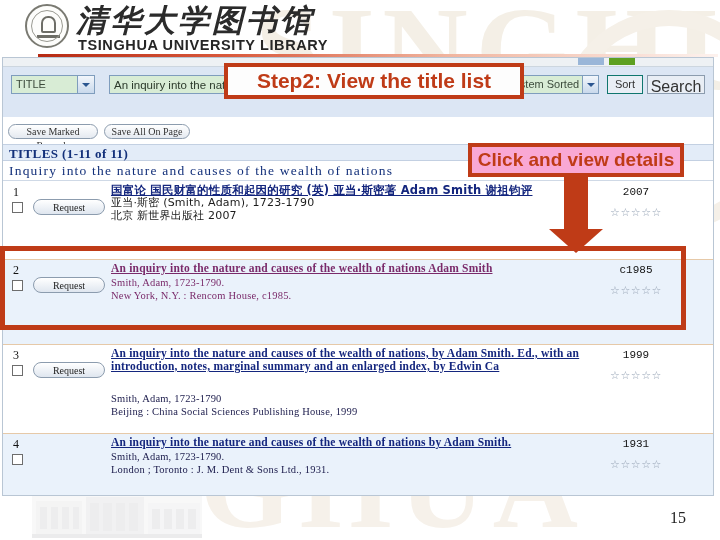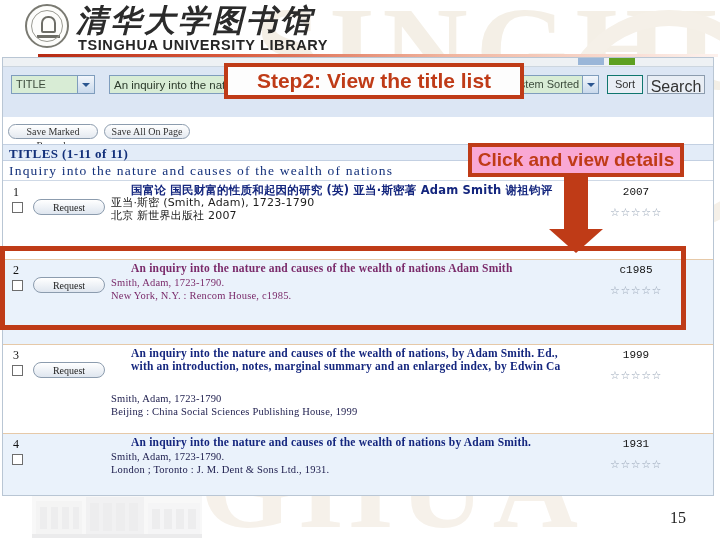--- a/index.html
+++ b/index.html
@@ -206,22 +206,22 @@
     background:linear-gradient(#ffffff,#dfe6ef);
     font-family:"Liberation Serif", serif;
     font-size:10px;color:#222;text-align:center;line-height:15px;
     box-sizing:border-box;
   }
   .rec-body{
     position:absolute;left:108px;top:2px;width:470px;
     font-family:"Liberation Serif", serif;
   }
   .rec-title{
-    font-size:11.5px;font-weight:bold;
-    line-height:13px;letter-spacing:.2px;margin-left:20px;
+    font-size:11.5px;font-weight:bold;text-decoration:underline;
+    line-height:13px;letter-spacing:.2px;
   }
   .rec-title.blue{color:#14267e;}
   .rec-title.purple{color:#7a2a6a;}
   .rec-title.cn{
     font-family:"DejaVu Sans", sans-serif;
     font-size:11.5px;font-weight:bold;color:#14267e;
   }
   .rec-line{
     font-size:10.5px;line-height:12.5px;letter-spacing:.2px;
   }

